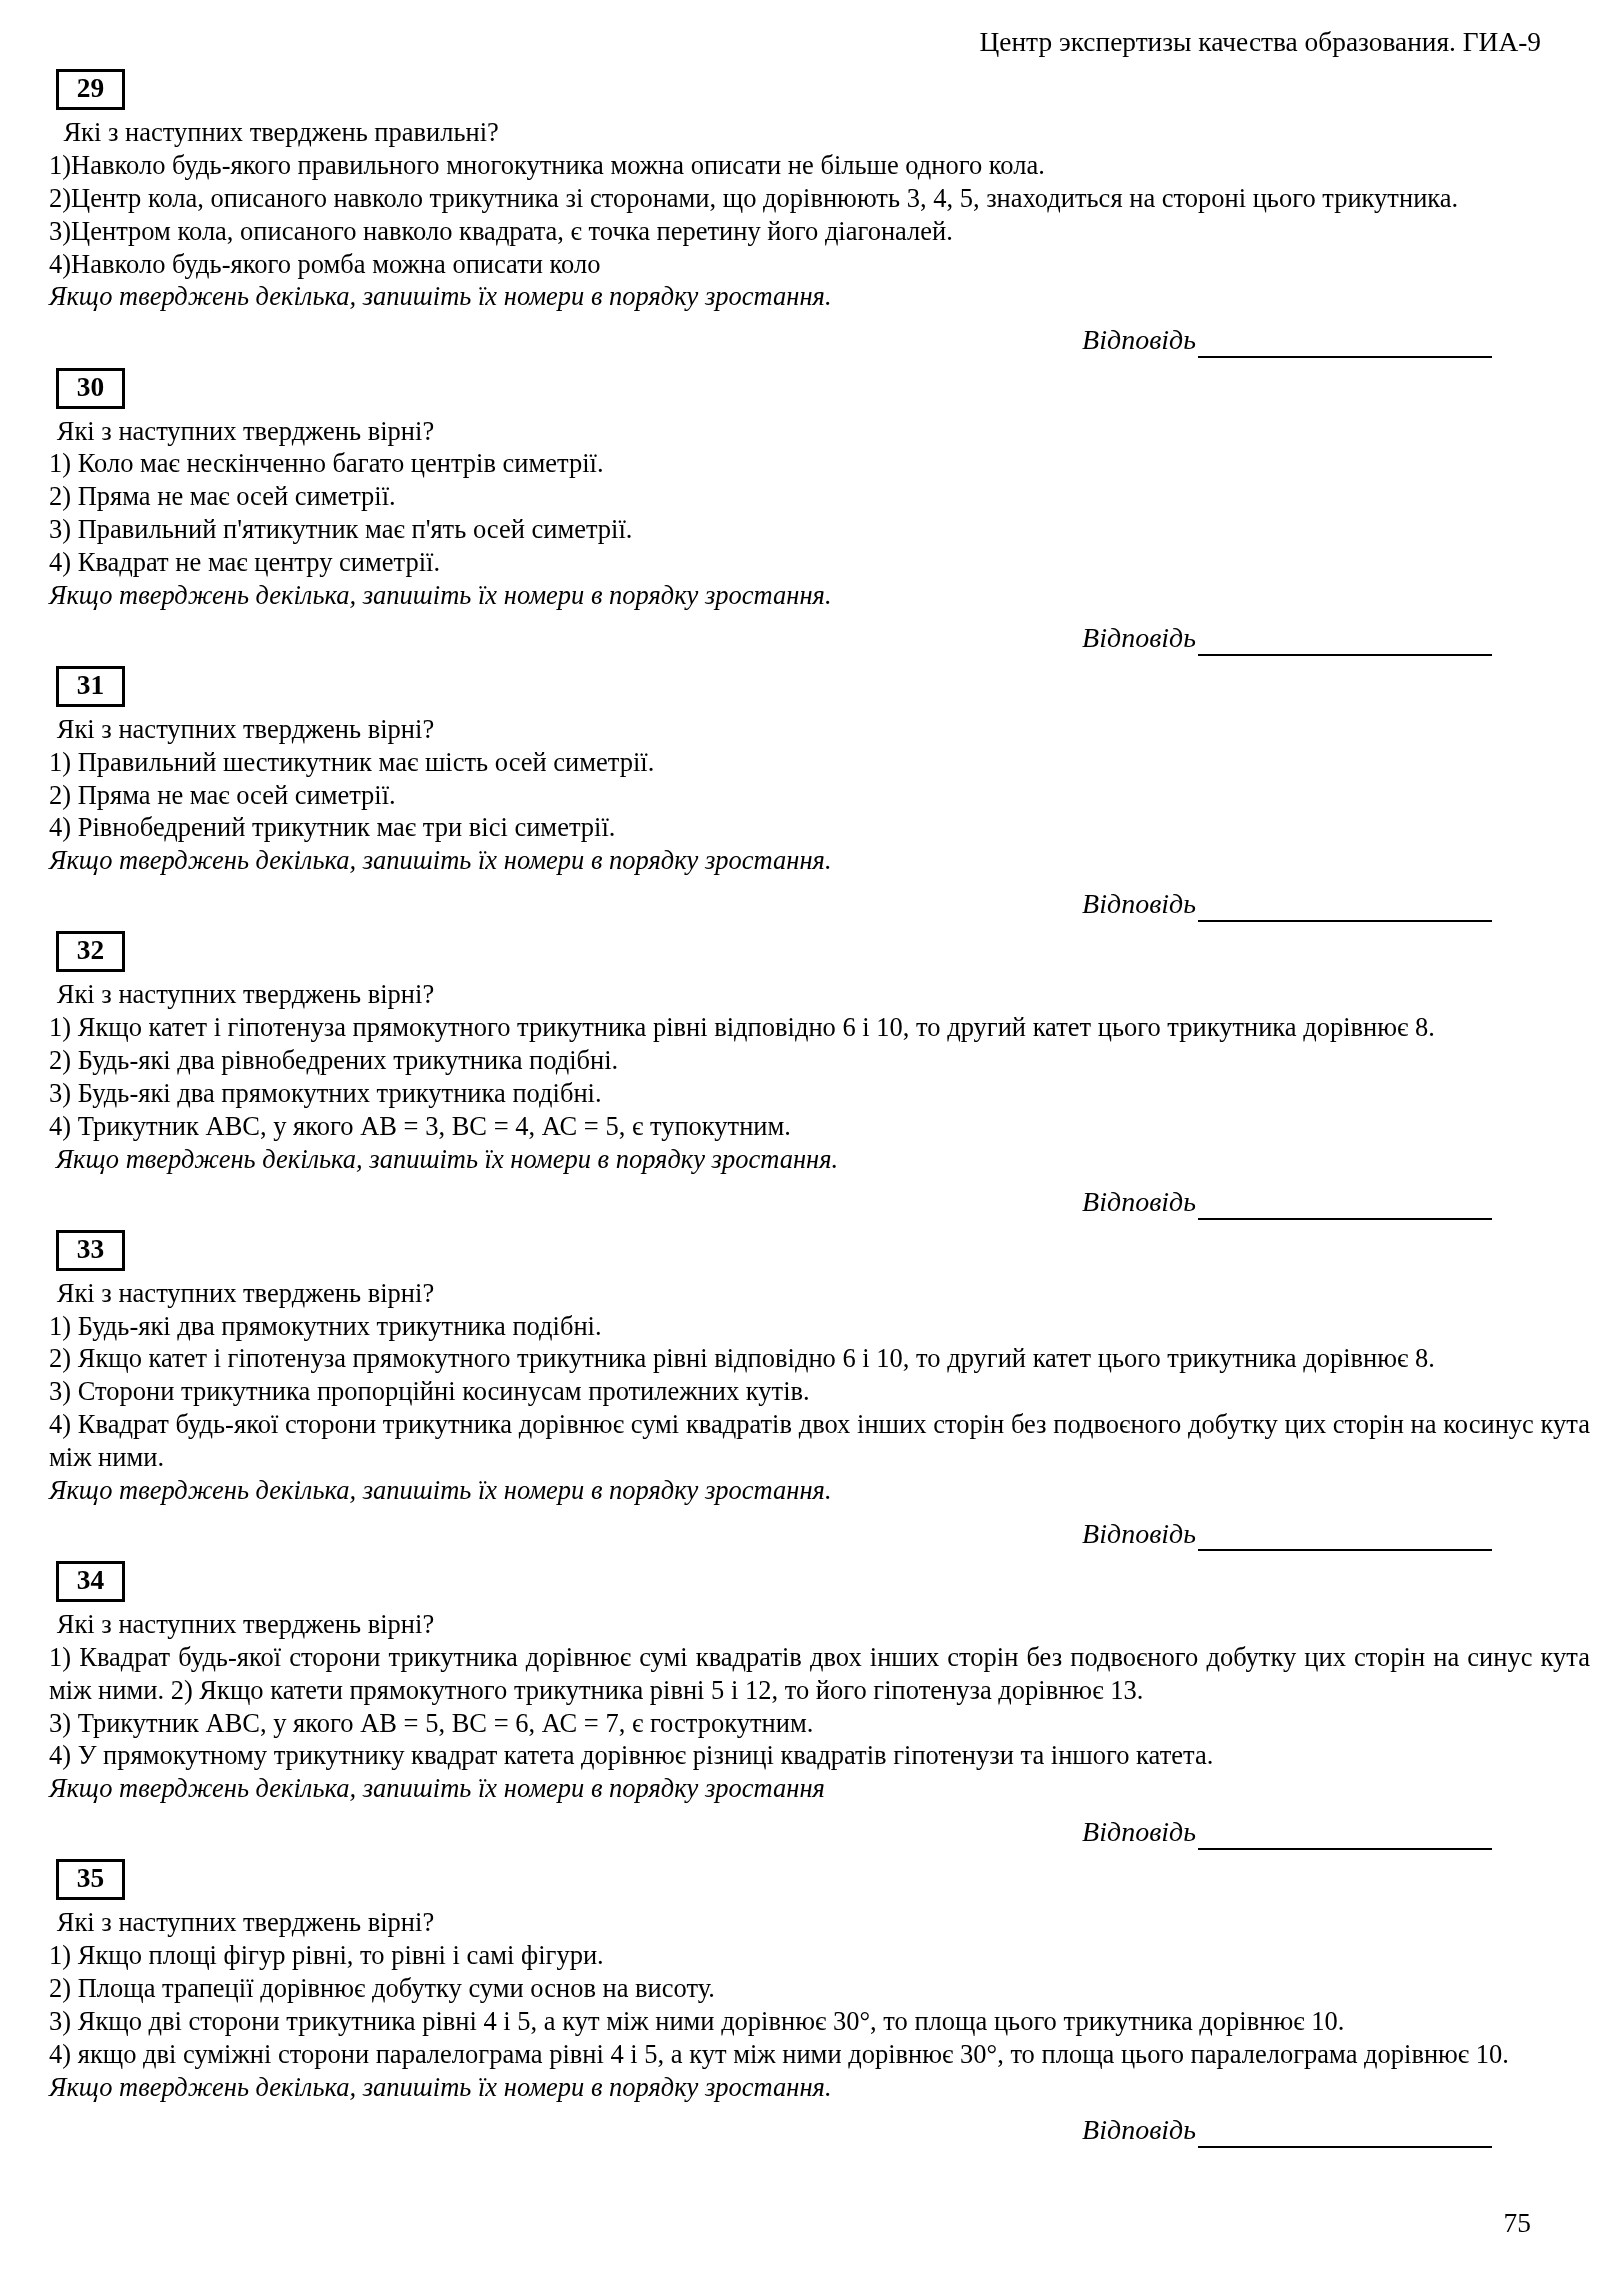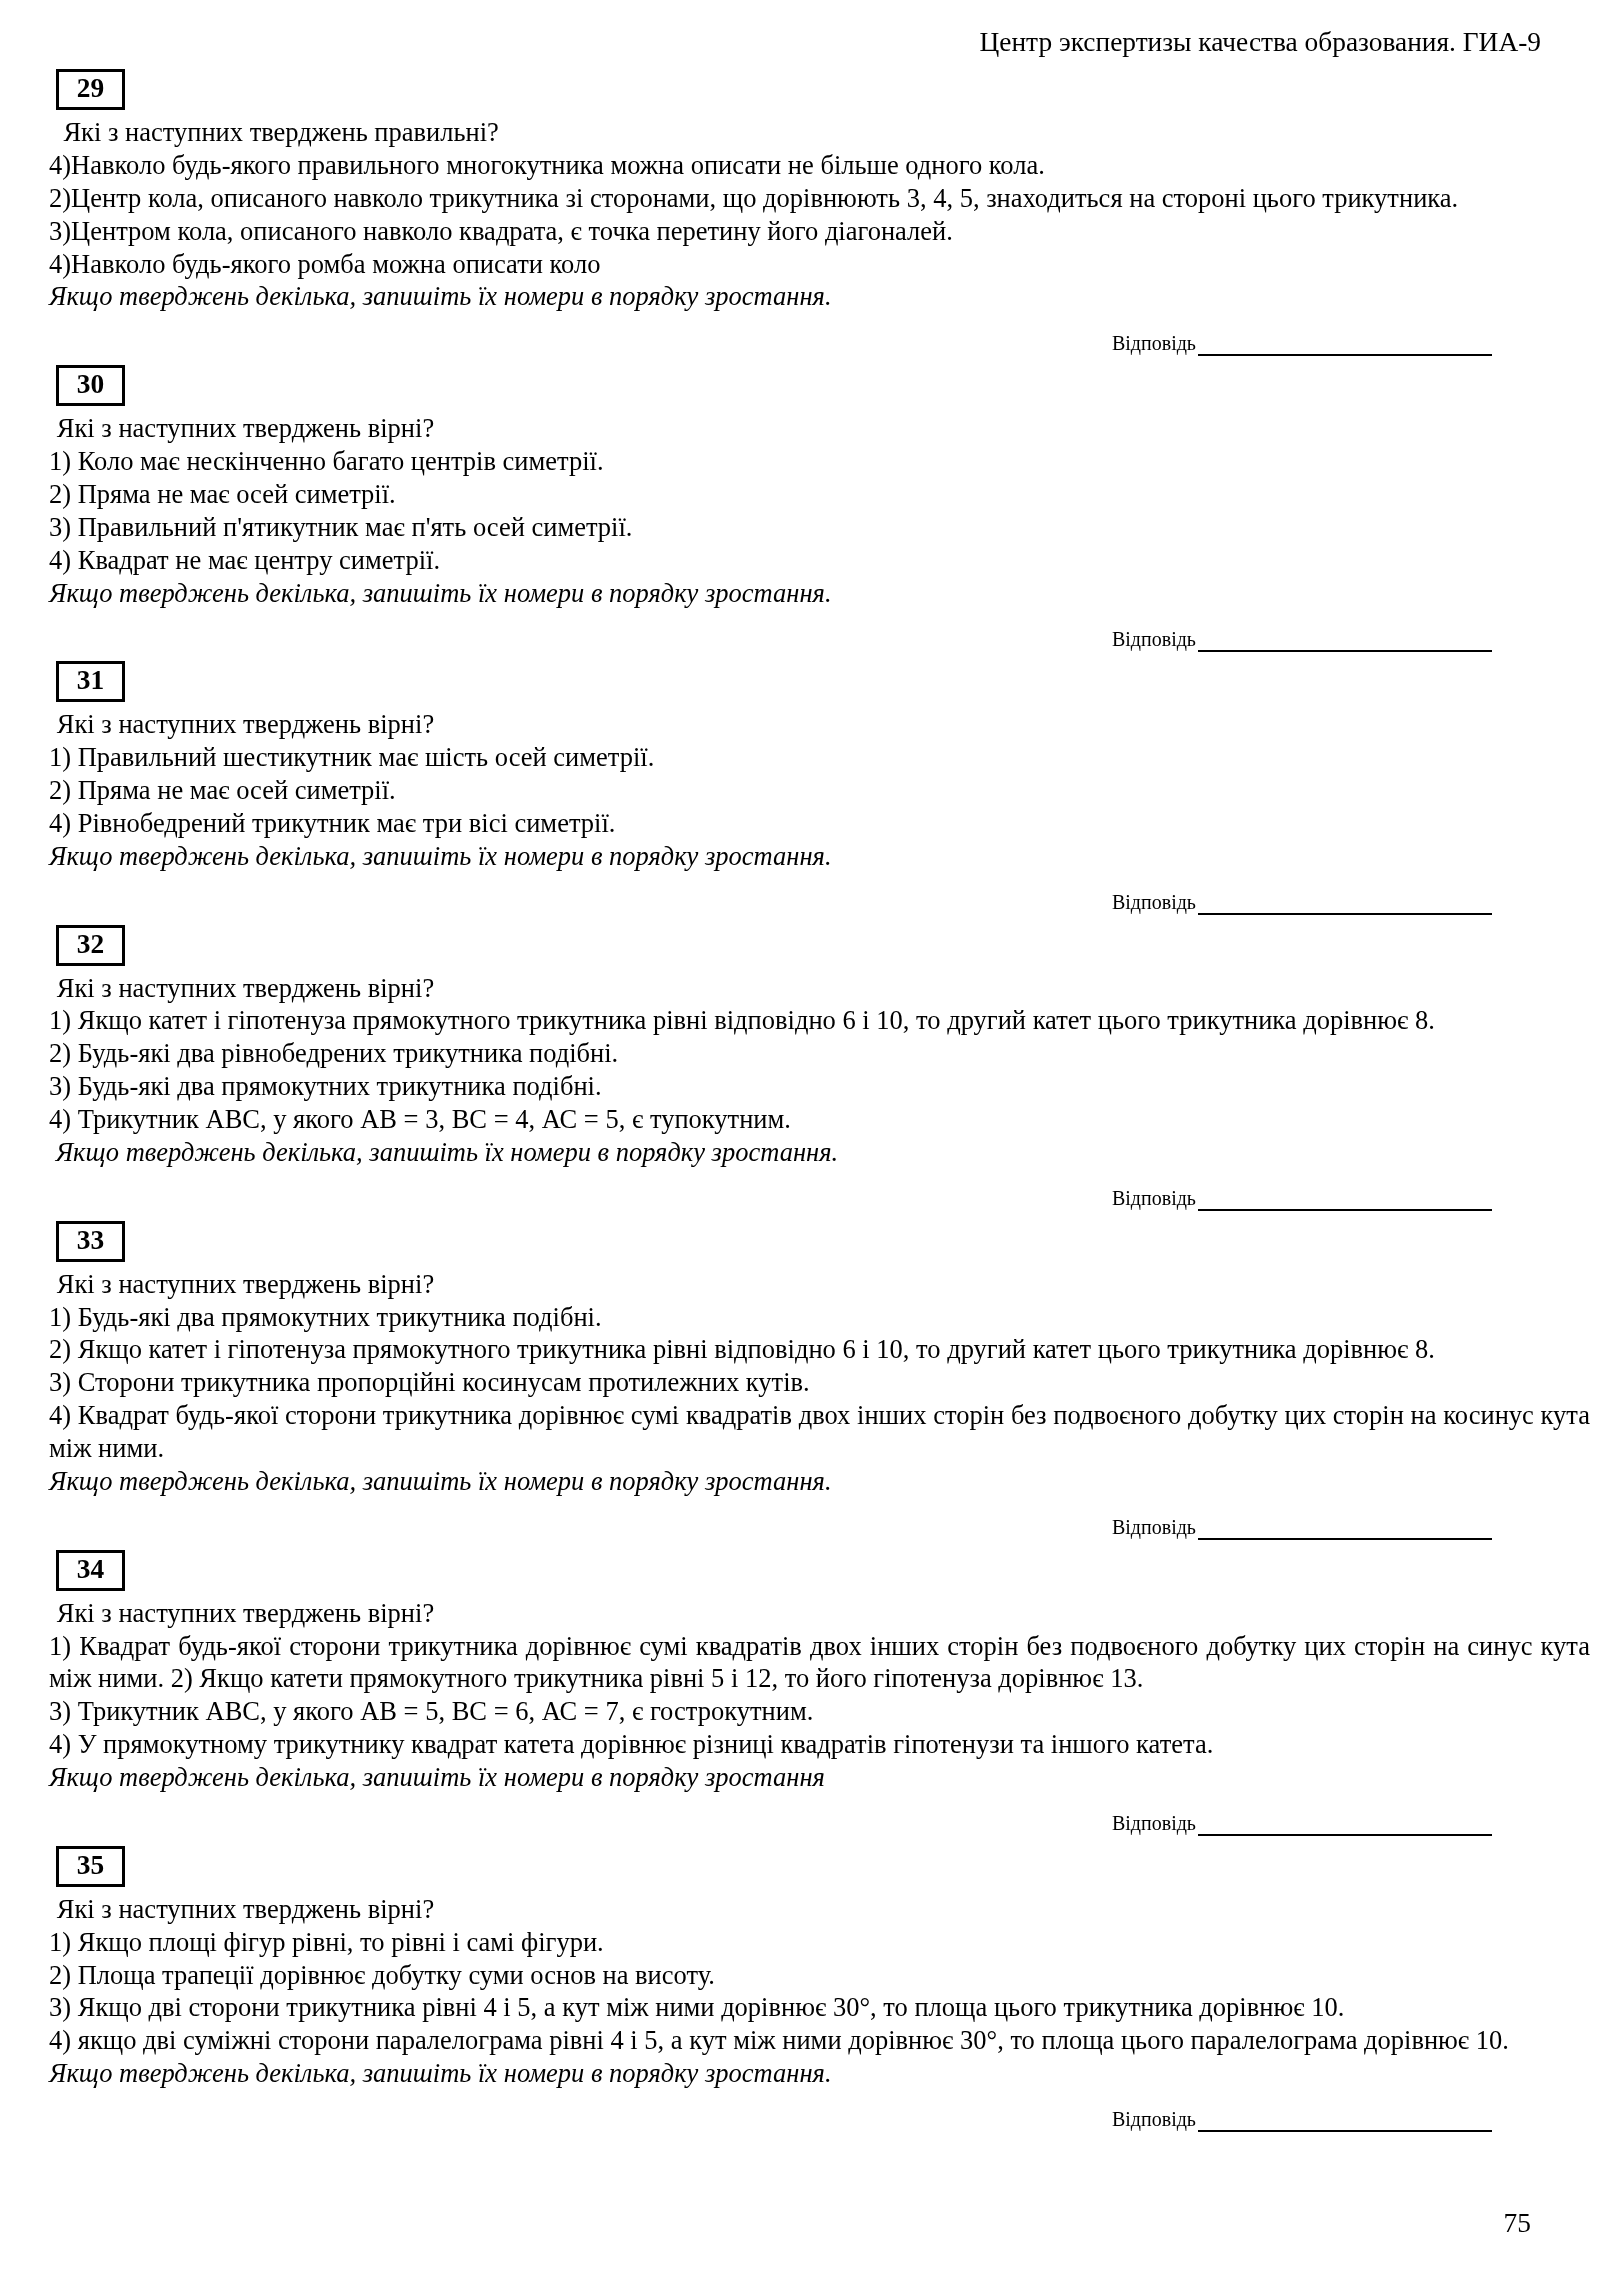--- a/index.html
+++ b/index.html
@@ -53,21 +53,22 @@
     white-space: pre-wrap;
   }
   .answer-row {
     display: flex;
     align-items: flex-end;
     justify-content: flex-end;
     padding-right: 98px;
     margin: 9.8px 0 3.9px 0;
   }
   .answer-label {
-    font-size: 20px;
+    font-style: italic;
+    font-size: 28px;
     padding-right: 2px;
   }
   .answer-line {
     width: 294px;
     border-bottom: 2px solid #000;
     height: 1.15em;
   }
   .page-number {
     position: absolute;
     right: 90px;
@@ -80,21 +81,21 @@
 
 <div class="page">
 
   <div class="doc-header">Центр экспертизы качества образования. ГИА-9</div>
 
   <section class="question">
     <div class="qbox">
       <span class="qnum">29</span>
     </div>
     <p class="prompt"> Які з наступних тверджень правильні?</p>
-    <p class="item">4)Навколо будь-якого правильного многокутника можна описати не більше одного кола.</p>
+    <p class="item">1)Навколо будь-якого правильного многокутника можна описати не більше одного кола.</p>
     <p class="item">2)Центр кола, описаного навколо трикутника зі сторонами, що дорівнюють 3, 4, 5, знаходиться на стороні цього трикутника.</p>
     <p class="item">3)Центром кола, описаного навколо квадрата, є точка перетину його діагоналей.</p>
     <p class="item">4)Навколо будь-якого ромба можна описати коло</p>
     <p class="note">Якщо тверджень декілька, запишіть їх номери в порядку зростання.</p>
     <div class="answer-row">
       <span class="answer-label">Відповідь</span>
       <span class="answer-line"></span>
     </div>
   </section>
 

